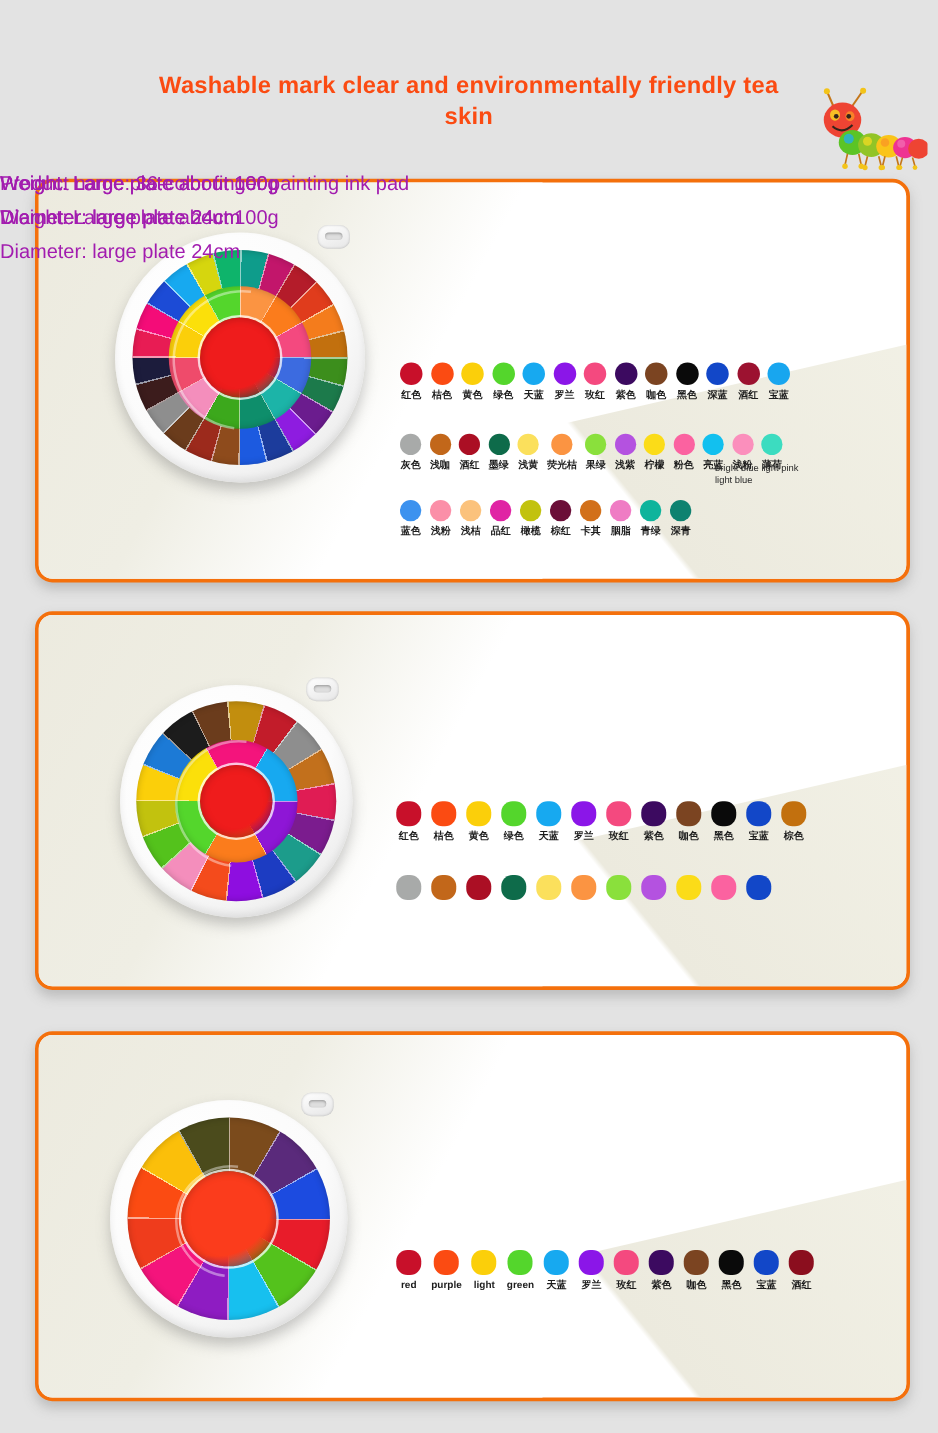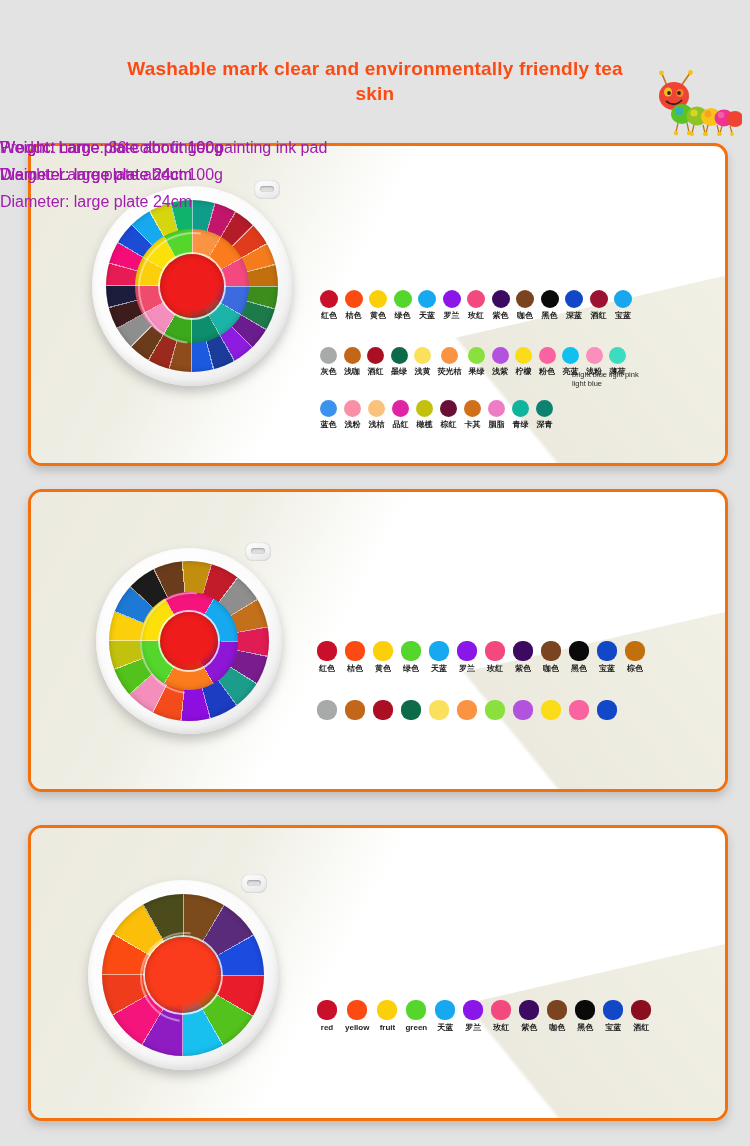--- a/index.html
+++ b/index.html
@@ -451,25 +451,25 @@
     <div class="line l3">Diameter: large plate 24cm</div>
   </div>
 
   <div class="swrow" id="sw3r1" style="left:317px;top:1000px;gap:8px;">
       <div class="sw">
         <div class="chip" style="width: 20px; height: 20px; background: rgb(200, 16, 42);"></div>
         <div class="cap">red</div>
       </div>
       <div class="sw">
         <div class="chip" style="width: 20px; height: 20px; background: rgb(251, 75, 18);"></div>
-        <div class="cap">yellow</div>
+        <div class="cap">purple</div>
       </div>
       <div class="sw">
         <div class="chip" style="width: 20px; height: 20px; background: rgb(251, 207, 10);"></div>
-        <div class="cap">fruit</div>
+        <div class="cap">light</div>
       </div>
       <div class="sw">
         <div class="chip" style="width: 20px; height: 20px; background: rgb(84, 214, 44);"></div>
         <div class="cap">green</div>
       </div>
       <div class="sw">
         <div class="chip" style="width: 20px; height: 20px; background: rgb(23, 169, 240);"></div>
         <div class="cap">天蓝</div>
       </div>
       <div class="sw">

